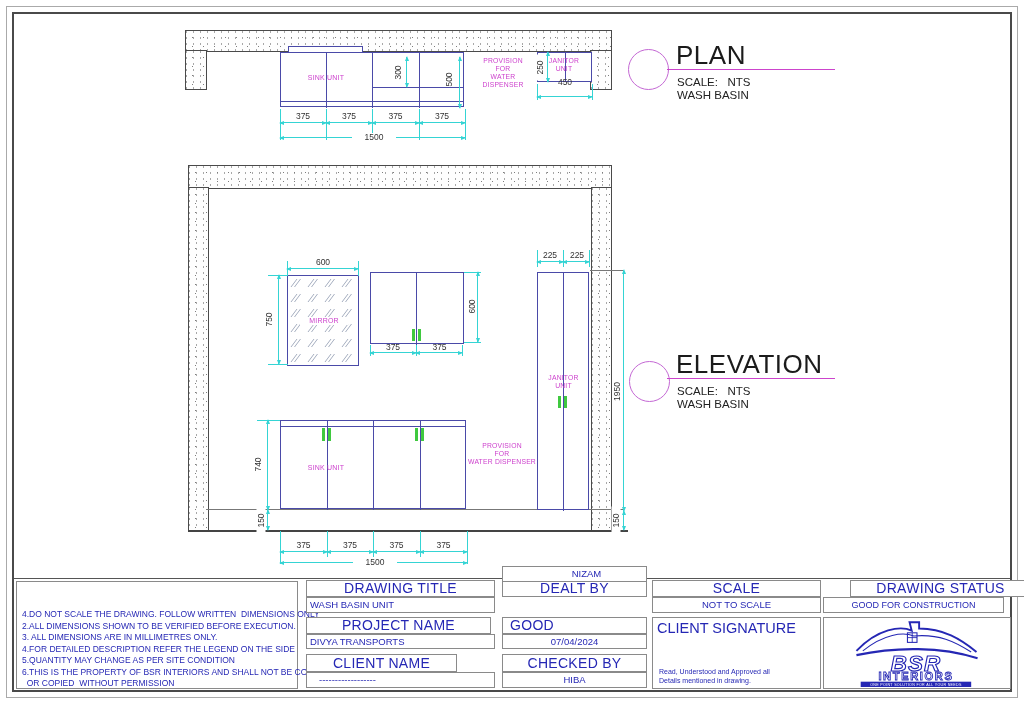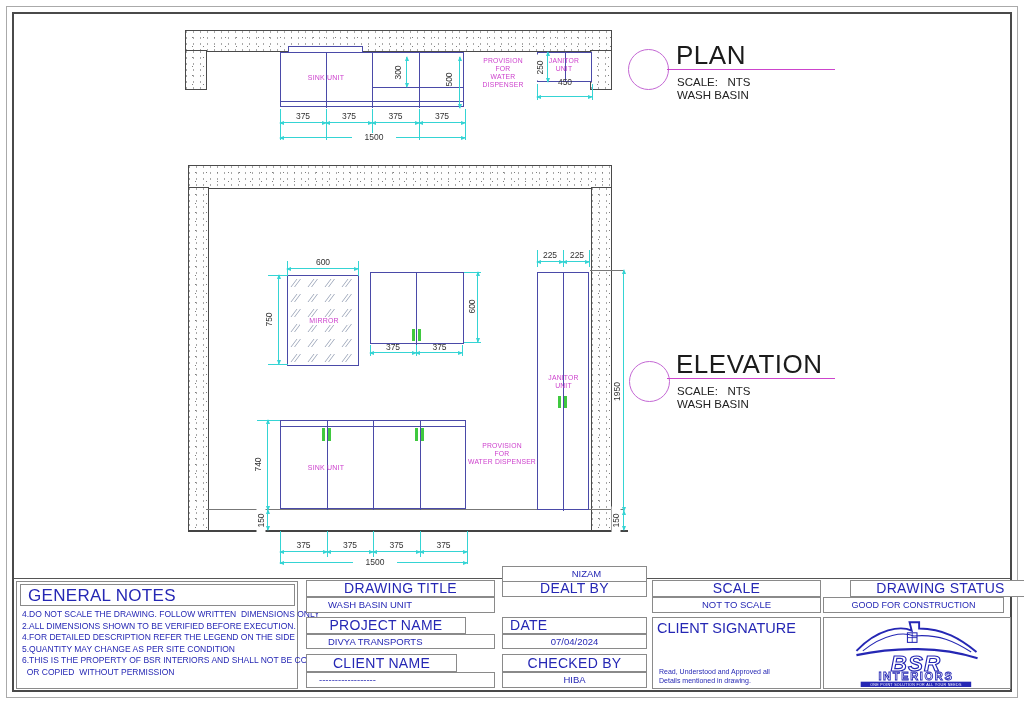--- a/index.html
+++ b/index.html
@@ -30,21 +30,21 @@
   .grayln{position:absolute;height:0;border-top:1.2px solid #777;}
   .vtitle{position:absolute;font-size:26px;line-height:27px;color:#1b1b1b;letter-spacing:0.5px;}
   .vsub{position:absolute;font-size:11.5px;line-height:13px;color:#222;white-space:pre;}
   .circle{position:absolute;border:1.6px solid #c468d4;border-radius:50%;background:transparent;}
   .mgline{position:absolute;height:0;border-top:1.6px solid var(--acc);}
   .cell{position:absolute;border:1px solid #8a8a8a;background:#fff;box-sizing:border-box;}
   .hd{color:var(--blue);font-size:14px;line-height:15px;font-weight:400;letter-spacing:0.3px;
       display:flex;align-items:center;justify-content:center;}
   .hd.left{justify-content:flex-start;padding-left:7px;}
   .val{color:var(--blue);font-size:9.5px;line-height:10px;display:flex;align-items:center;justify-content:center;}
-  .val.left{justify-content:flex-start;padding-left:21px;}
+  .val.left{justify-content:flex-start;padding-left:3px;}
   .pre{white-space:pre;}
   .note-line{white-space:pre;color:var(--blue);font-size:8.5px;line-height:11.5px;}
 </style>
 </head>
 <body>
 
 <div id="page">
 
   <div class="abs" style="left:6px;top:6px;width:1010px;height:690px;border:1px solid #aaa;"></div>
   <div class="abs" style="left:12px;top:12px;width:996px;height:676px;border:2px solid #4a4a4a;"></div>
@@ -220,41 +220,41 @@
     <div class="mgline" style="left:667px;top:378px;width:168px;"></div>
     <div class="vtitle" style="left:676px;top:351px;text-align:right;">ELEVATION</div>
     <div class="vsub" style="left:677px;top:385px;">SCALE:   NTS</div>
     <div class="vsub" style="left:677px;top:398px;">WASH BASIN</div>
   </div>
 
   <div>
     <div class="abs" style="left:14px;top:578px;width:996px;height:0;border-top:1.5px solid #555;"></div>
 
     <div class="cell" style="left:16px;top:581px;width:282px;height:108px;">
-      <div class="cell hd left" style="left:3px;top:2px;width:275px;height:22px;font-size:17px;">GENERAL NOTES</div>
       <div class="abs" style="left:5px;top:27px;width:274px;">
         <div class="note-line">4.DO NOT SCALE THE DRAWING. FOLLOW WRITTEN  DIMENSIONS ONLY</div>
         <div class="note-line">2.ALL DIMENSIONS SHOWN TO BE VERIFIED BEFORE EXECUTION.</div>
+        <div class="note-line">3. ALL DIMENSIONS ARE IN MILLIMETRES ONLY.</div>
         <div class="note-line">4.FOR DETAILED DESCRIPTION REFER THE LEGEND ON THE SIDE</div>
         <div class="note-line">5.QUANTITY MAY CHANGE AS PER SITE CONDITION</div>
         <div class="note-line">6.THIS IS THE PROPERTY OF BSR INTERIORS AND SHALL NOT BE COPIED</div>
         <div class="note-line">  OR COPIED  WITHOUT PERMISSION</div>
       </div>
     </div>
 
     <div class="cell hd" style="left:306px;top:580px;width:189px;height:17px;">DRAWING TITLE</div>
     <div class="cell val left" style="left:306px;top:597px;width:189px;height:16px;">WASH BASIN UNIT</div>
-    <div class="cell hd" style="left:306px;top:617px;width:160px;height:17px;">PROJECT NAME</div>
+    <div class="cell hd" style="left:306px;top:617px;width:185px;height:17px;">PROJECT NAME</div>
     <div class="cell val left" style="left:306px;top:634px;width:189px;height:15px;">DIVYA TRANSPORTS</div>
     <div class="cell hd" style="left:306px;top:654px;width:151px;height:18px;">CLIENT NAME</div>
     <div class="cell val left pre" style="left:306px;top:672px;width:189px;height:16px;padding-left:12px;">------------------</div>
 
     <div class="cell hd" style="left:502px;top:580px;width:145px;height:17px;">DEALT BY</div>
     <div class="cell val" style="left:502px;top:566px;width:145px;height:16px;padding-left:24px;">NIZAM</div>
-    <div class="cell hd left" style="left:502px;top:617px;width:145px;height:17px;">DATE</div>
+    <div class="cell hd left" style="left:502px;top:617px;width:145px;height:17px;">GOOD</div>
     <div class="cell val" style="left:502px;top:634px;width:145px;height:15px;">07/04/2024</div>
     <div class="cell hd" style="left:502px;top:654px;width:145px;height:18px;">CHECKED BY</div>
     <div class="cell val" style="left:502px;top:672px;width:145px;height:16px;">HIBA</div>
 
     <div class="cell hd" style="left:652px;top:580px;width:169px;height:17px;">SCALE</div>
     <div class="cell val" style="left:652px;top:597px;width:169px;height:16px;">NOT TO SCALE</div>
     <div class="cell" style="left:652px;top:617px;width:169px;height:72px;">
       <div class="abs" style="left:4px;top:2px;color:var(--blue);font-size:14.5px;">CLIENT SIGNATURE</div>
       <div class="abs" style="left:6px;bottom:3px;color:var(--blue);font-size:7px;line-height:8.5px;">
         <div>Read, Understood and Approved all</div>

